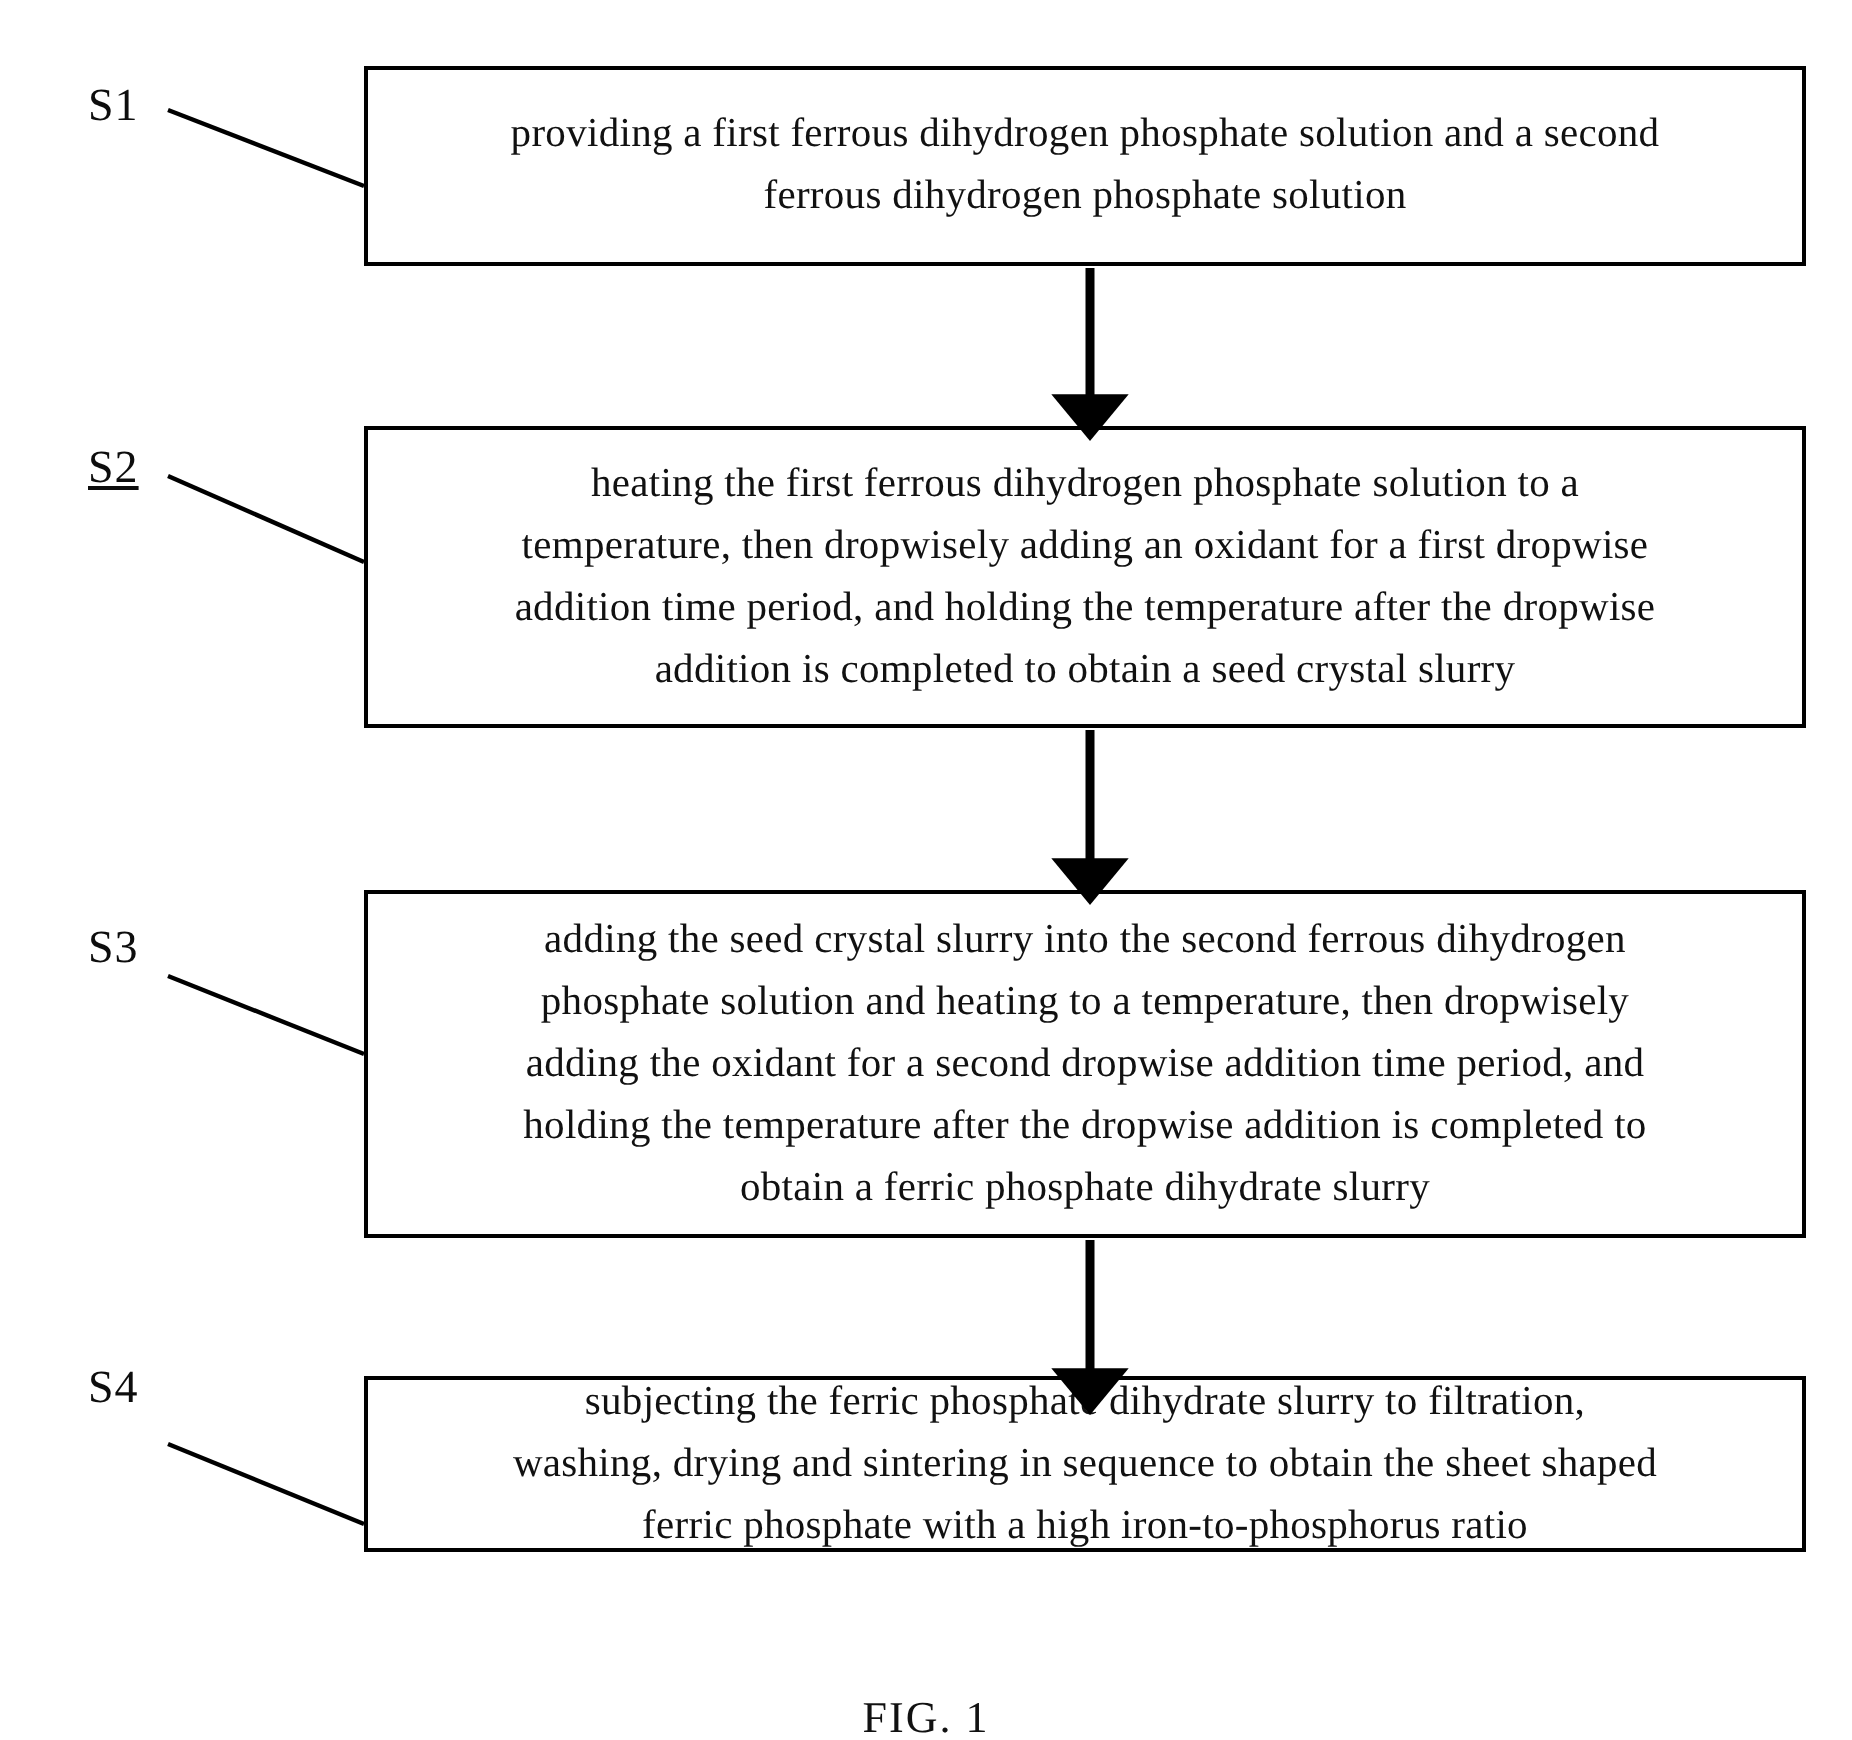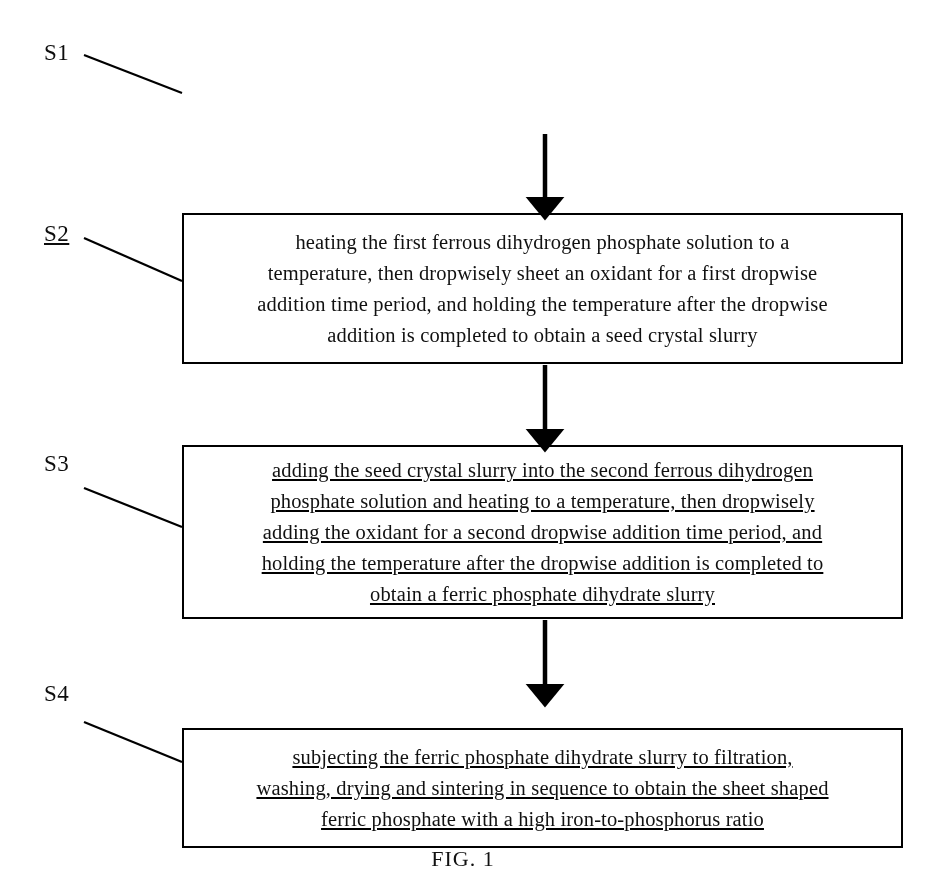--- a/index.html
+++ b/index.html
@@ -46,36 +46,36 @@
     line-height: 31px;
     letter-spacing: 0.15px;
     color: #111111;
     padding: 0 14px;
     box-sizing: border-box;
     white-space: pre-line;
   }
 
   #box-s1 { top: 33px;  height: 100px; }
   #box-s2 { top: 213px; height: 151px; }
-  #box-s3 { top: 445px; height: 174px; text-decoration: underline; }
-  #box-s4 { top: 728px; height: 120px; text-decoration: underline; }
+  #box-s3 { top: 445px; height: 174px; }
+  #box-s4 { top: 688px; height: 88px; }
 
   
   .step-label {
     position: absolute;
     font-family: "Liberation Serif", "DejaVu Serif", serif;
     font-size: 23px;
     line-height: 1;
     color: #0d0d0d;
     letter-spacing: 0.5px;
     text-align: right;
   }
   #label-s1 { left: 44px;  top: 41px; }
   #label-s2 { left: 44px;  top: 222px; text-decoration: underline; }
-  #label-s3 { left: 44px;  top: 452px; }
+  #label-s3 { left: 44px;  top: 462px; }
   #label-s4 { left: 44px;  top: 682px; }
 
   
   #connector-layer {
     position: absolute;
     left: 0;
     top: 0;
     width: 926px;
     height: 870px;
     pointer-events: none;
@@ -92,24 +92,28 @@
     font-size: 22px;
     letter-spacing: 1px;
     color: #111111;
   }
 </style>
 </head>
 <body>
 
 <div id="figure-canvas">
 
+  <div class="process-box" id="box-s1">
+    <span class="box-text">providing a first ferrous dihydrogen phosphate solution and a second
+ferrous dihydrogen phosphate solution</span>
+  </div>
 
   <div class="process-box" id="box-s2">
     <span class="box-text">heating the first ferrous dihydrogen phosphate solution to a
-temperature, then dropwisely sheet an oxidant for a first dropwise
+temperature, then dropwisely adding an oxidant for a first dropwise
 addition time period, and holding the temperature after the dropwise
 addition is completed to obtain a seed crystal slurry</span>
   </div>
 
   <div class="process-box" id="box-s3">
     <span class="box-text">adding the seed crystal slurry into the second ferrous dihydrogen
 phosphate solution and heating to a temperature, then dropwisely
 adding the oxidant for a second dropwise addition time period, and
 holding the temperature after the dropwise addition is completed to
 obtain a ferric phosphate dihydrate slurry</span>

